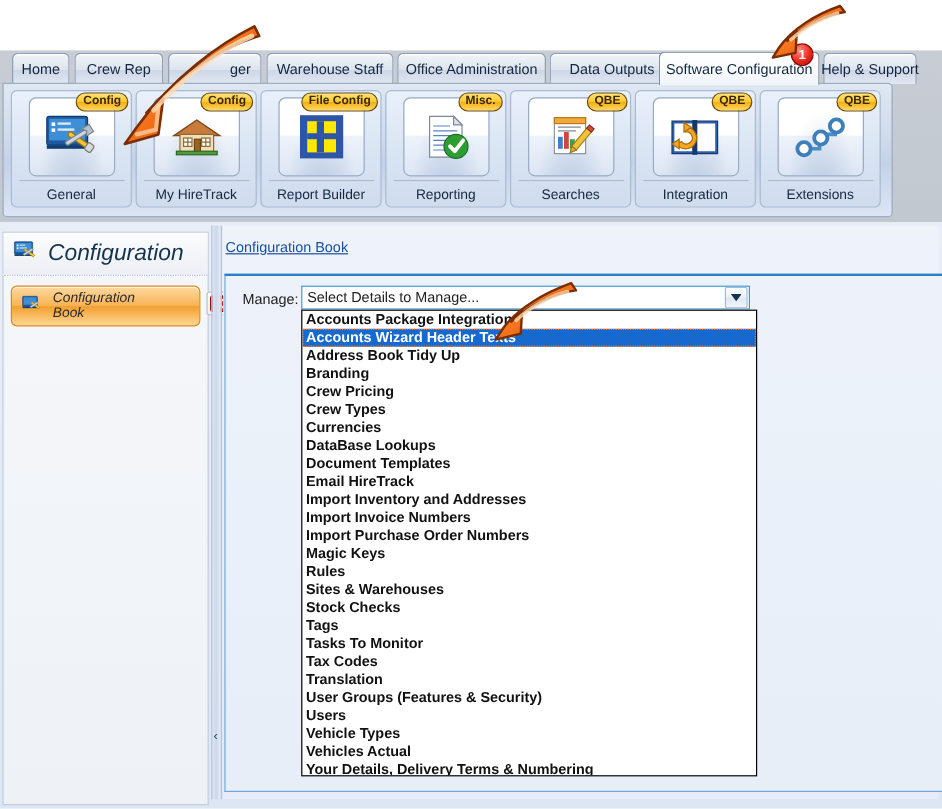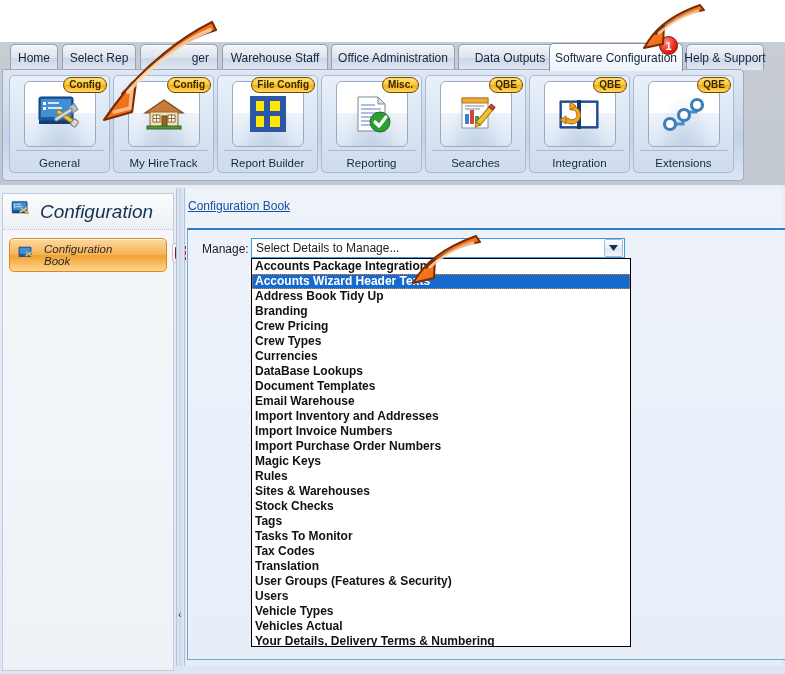--- a/index.html
+++ b/index.html
@@ -190,21 +190,21 @@
 
 <div id="app">
 
   <div class="ribbon">
 
     <div class="tabstrip">
       <div class="tab" style="left:10px;width:48px;">
           <span>Home</span>
         </div>
       <div class="tab" style="left:62px;width:74px;">
-          <span>Select Rep</span>
+          <span>Crew Rep</span>
         </div>
       <div class="tab" style="left:140px;width:78px;justify-content:flex-end;">
           <span>ger</span>
         </div>
       <div class="tab" style="left:222px;width:106px;">
           <span>Warehouse Staff</span>
         </div>
       <div class="tab" style="left:331px;width:124px;">
           <span>Office Administration</span>
         </div>
@@ -438,21 +438,21 @@
         <div class="dropdown" id="ddlist">
             <div class="dd-item">Accounts Package Integration</div>
             <div class="dd-item sel">Accounts Wizard Header Texts</div>
             <div class="dd-item">Address Book Tidy Up</div>
             <div class="dd-item">Branding</div>
             <div class="dd-item">Crew Pricing</div>
             <div class="dd-item">Crew Types</div>
             <div class="dd-item">Currencies</div>
             <div class="dd-item">DataBase Lookups</div>
             <div class="dd-item">Document Templates</div>
-            <div class="dd-item">Email Warehouse</div>
+            <div class="dd-item">Email HireTrack</div>
             <div class="dd-item">Import Inventory and Addresses</div>
             <div class="dd-item">Import Invoice Numbers</div>
             <div class="dd-item">Import Purchase Order Numbers</div>
             <div class="dd-item">Magic Keys</div>
             <div class="dd-item">Rules</div>
             <div class="dd-item">Sites &amp; Warehouses</div>
             <div class="dd-item">Stock Checks</div>
             <div class="dd-item">Tags</div>
             <div class="dd-item">Tasks To Monitor</div>
             <div class="dd-item">Tax Codes</div>

